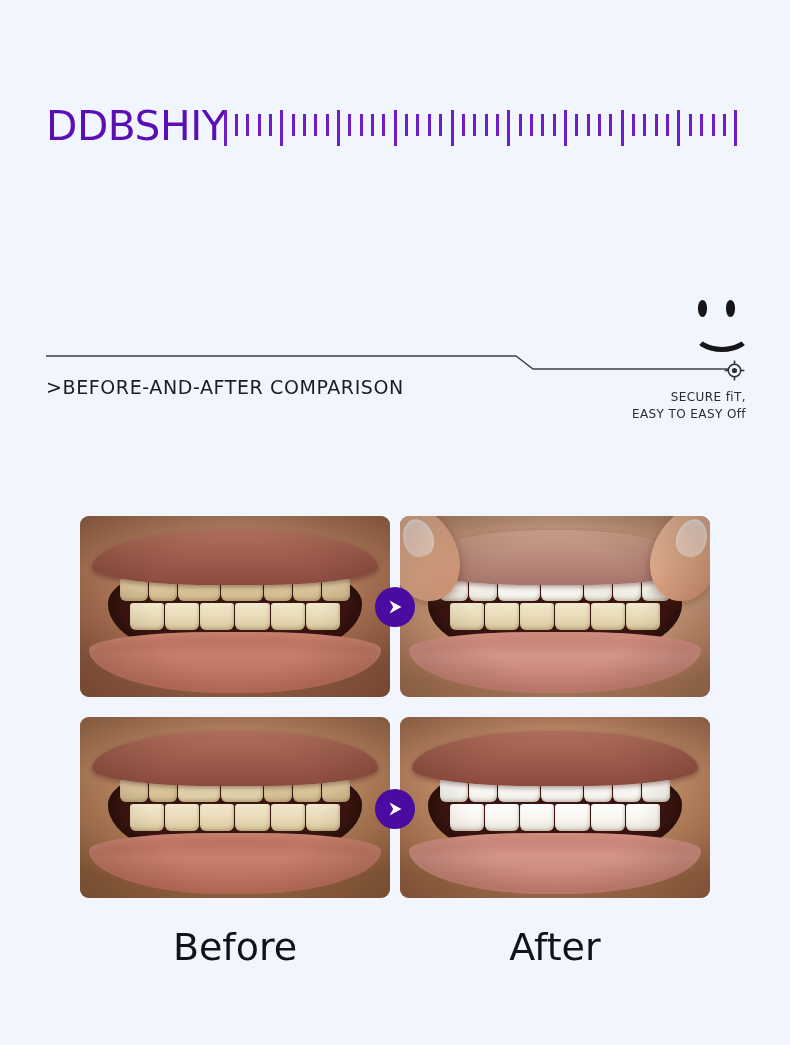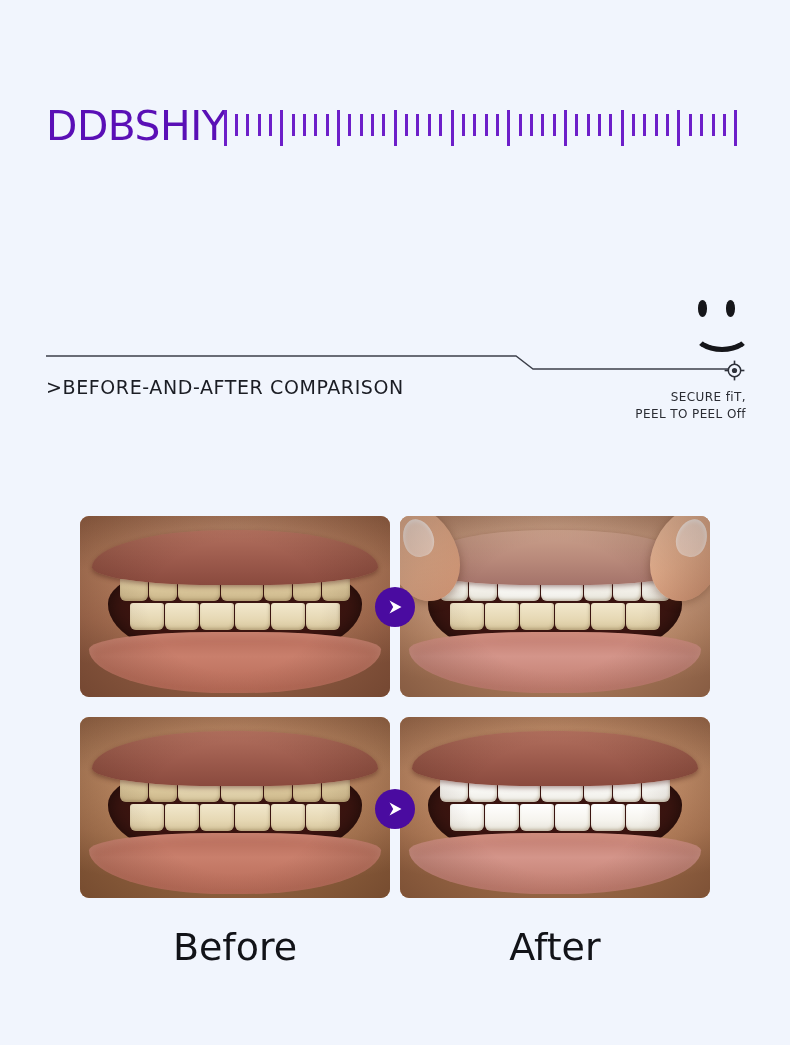--- a/index.html
+++ b/index.html
@@ -396,21 +396,21 @@
       <line x1="10.5" y1="16.4" x2="10.5" y2="20.4" stroke="#2e313a" stroke-width="1.6"></line>
       <line x1="0.6" y1="10.5" x2="4.6" y2="10.5" stroke="#2e313a" stroke-width="1.6"></line>
       <line x1="16.4" y1="10.5" x2="20.4" y2="10.5" stroke="#2e313a" stroke-width="1.6"></line>
     </svg>
   </div>
 
   <div class="subcap">&gt;BEFORE-AND-AFTER COMPARISON</div>
 
   <div class="tagline">
     <div>SECURE fiT,</div>
-    <div>PEEL TO PEEL Off</div>
+    <div>EASY TO EASY Off</div>
   </div>
 
   <div class="grid">
 
     <div class="cell r0c0">
       <div class="photo">
         <div class="skin skin-a"></div>
         <div class="shadow-top"></div>
         <div class="mouth-opening"></div>
         <div class="teeth-row teeth-upper">

